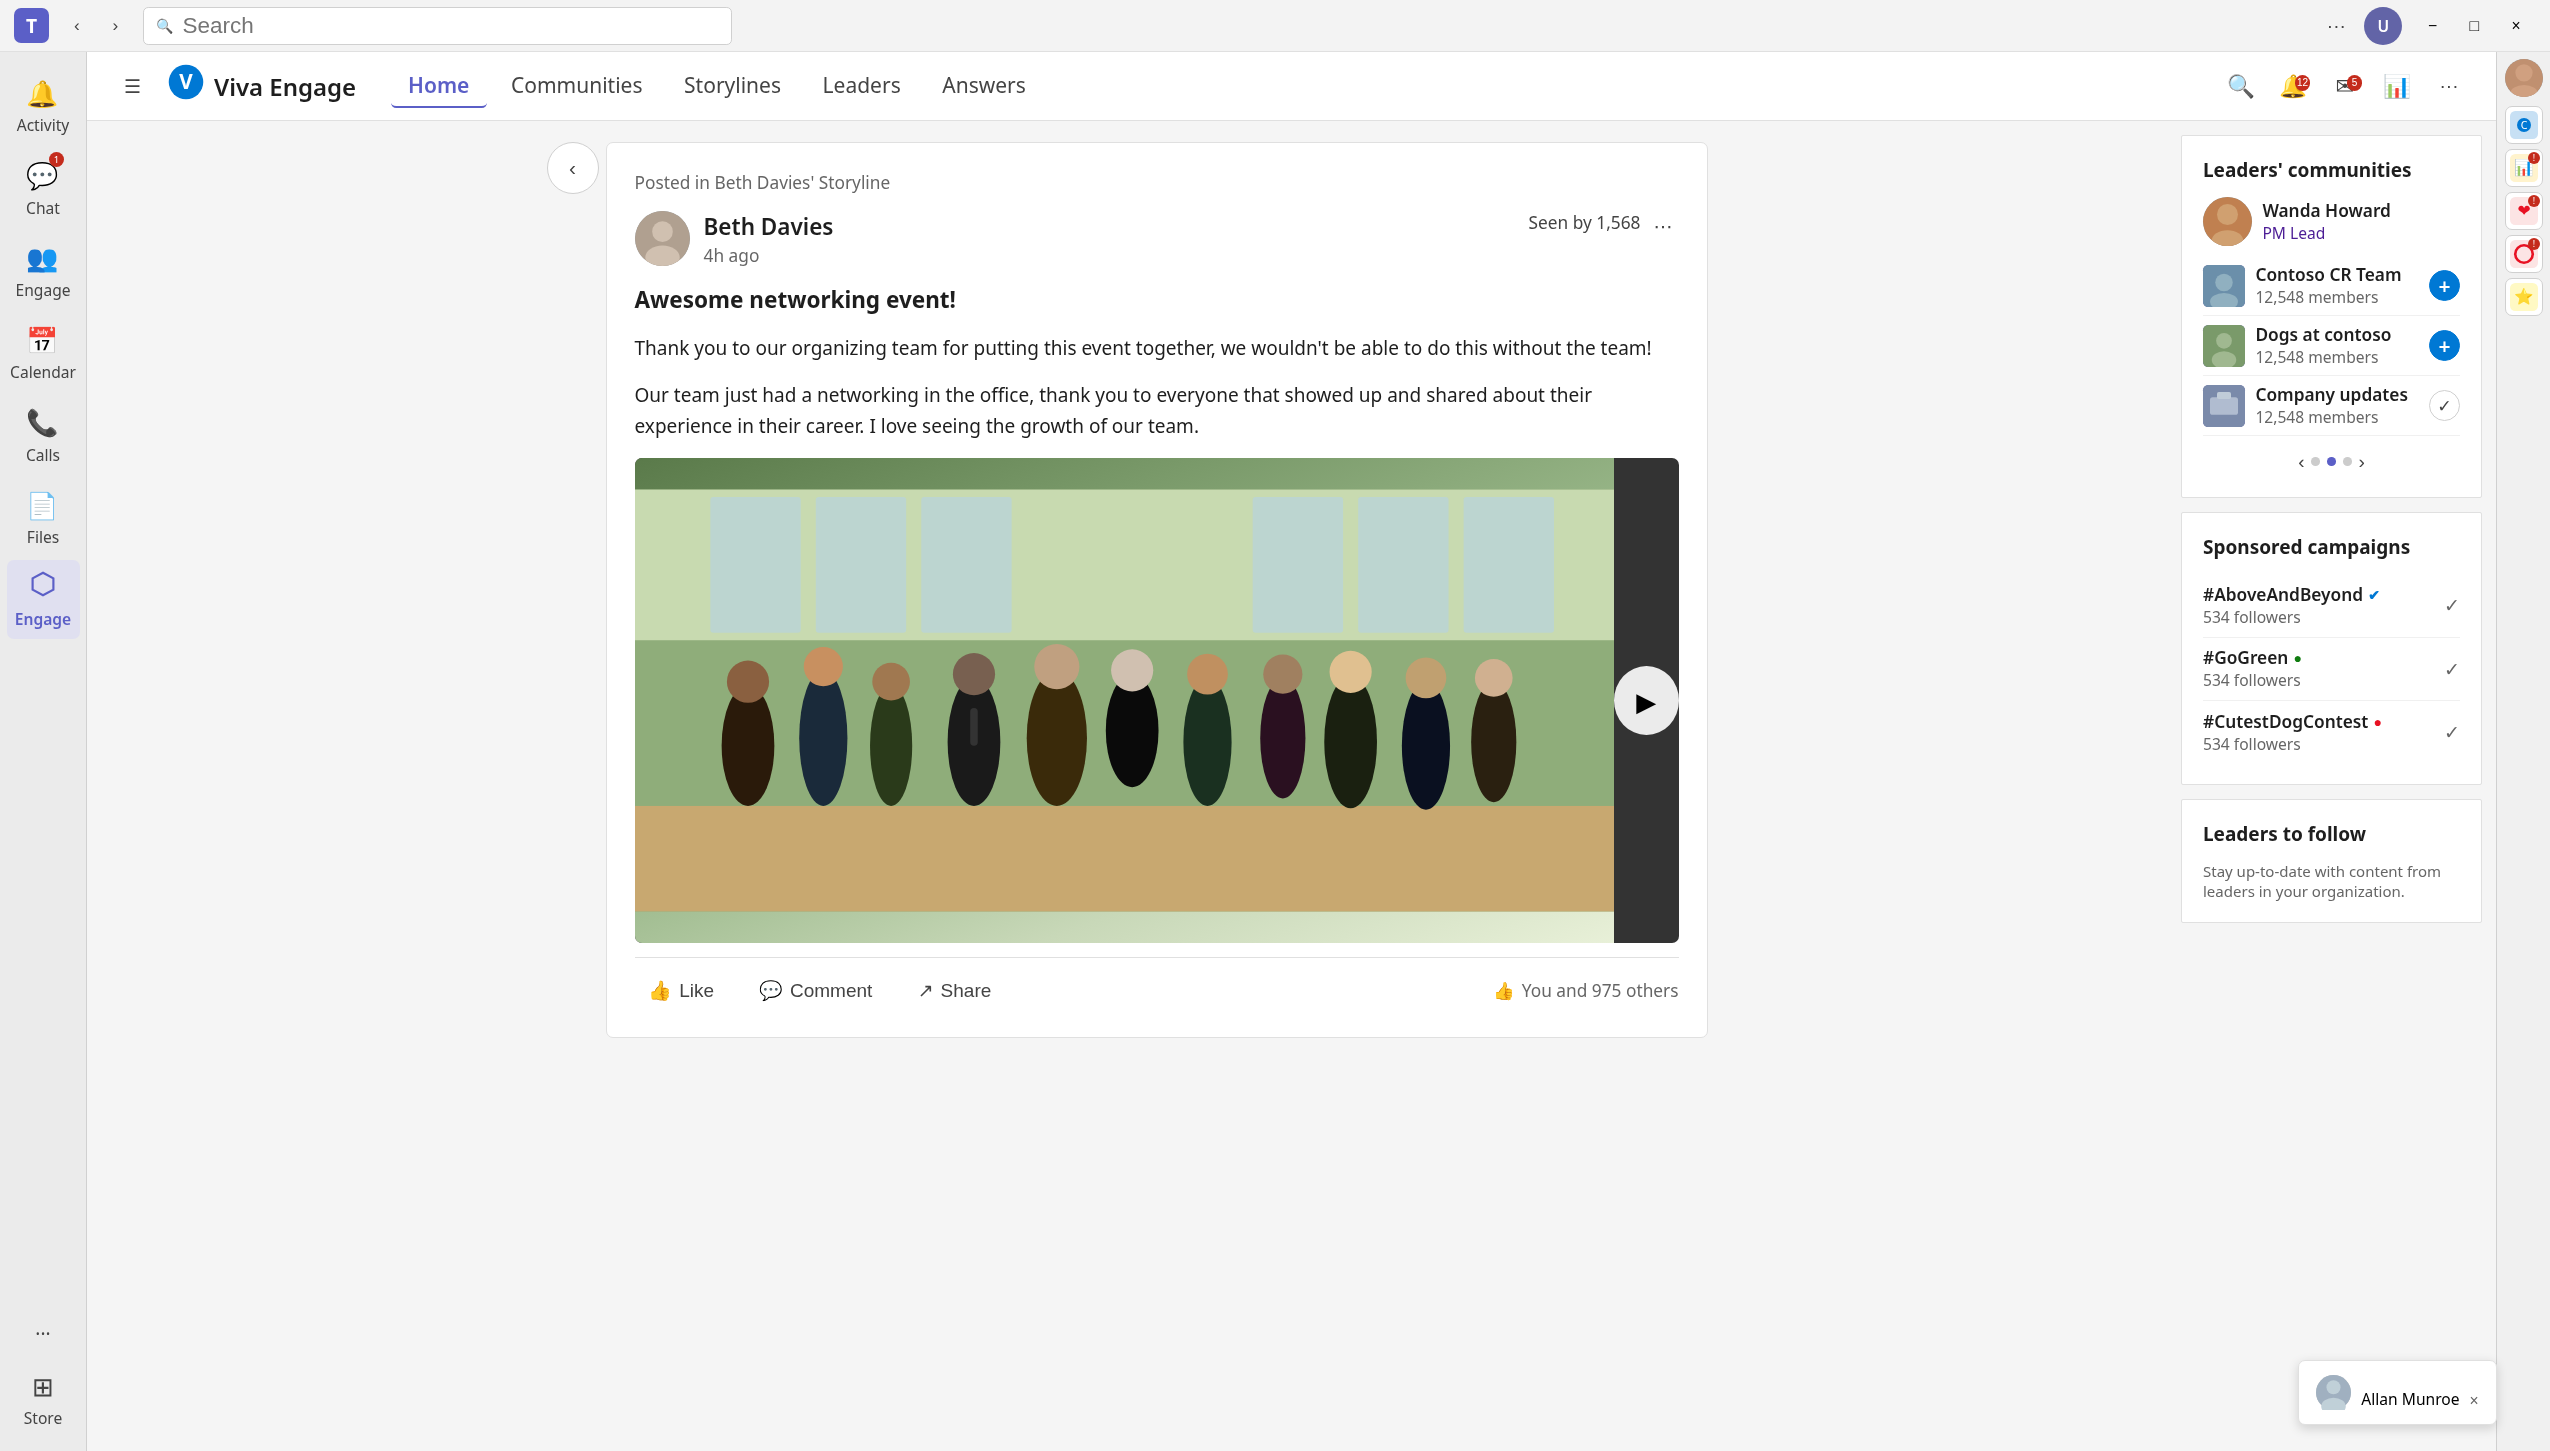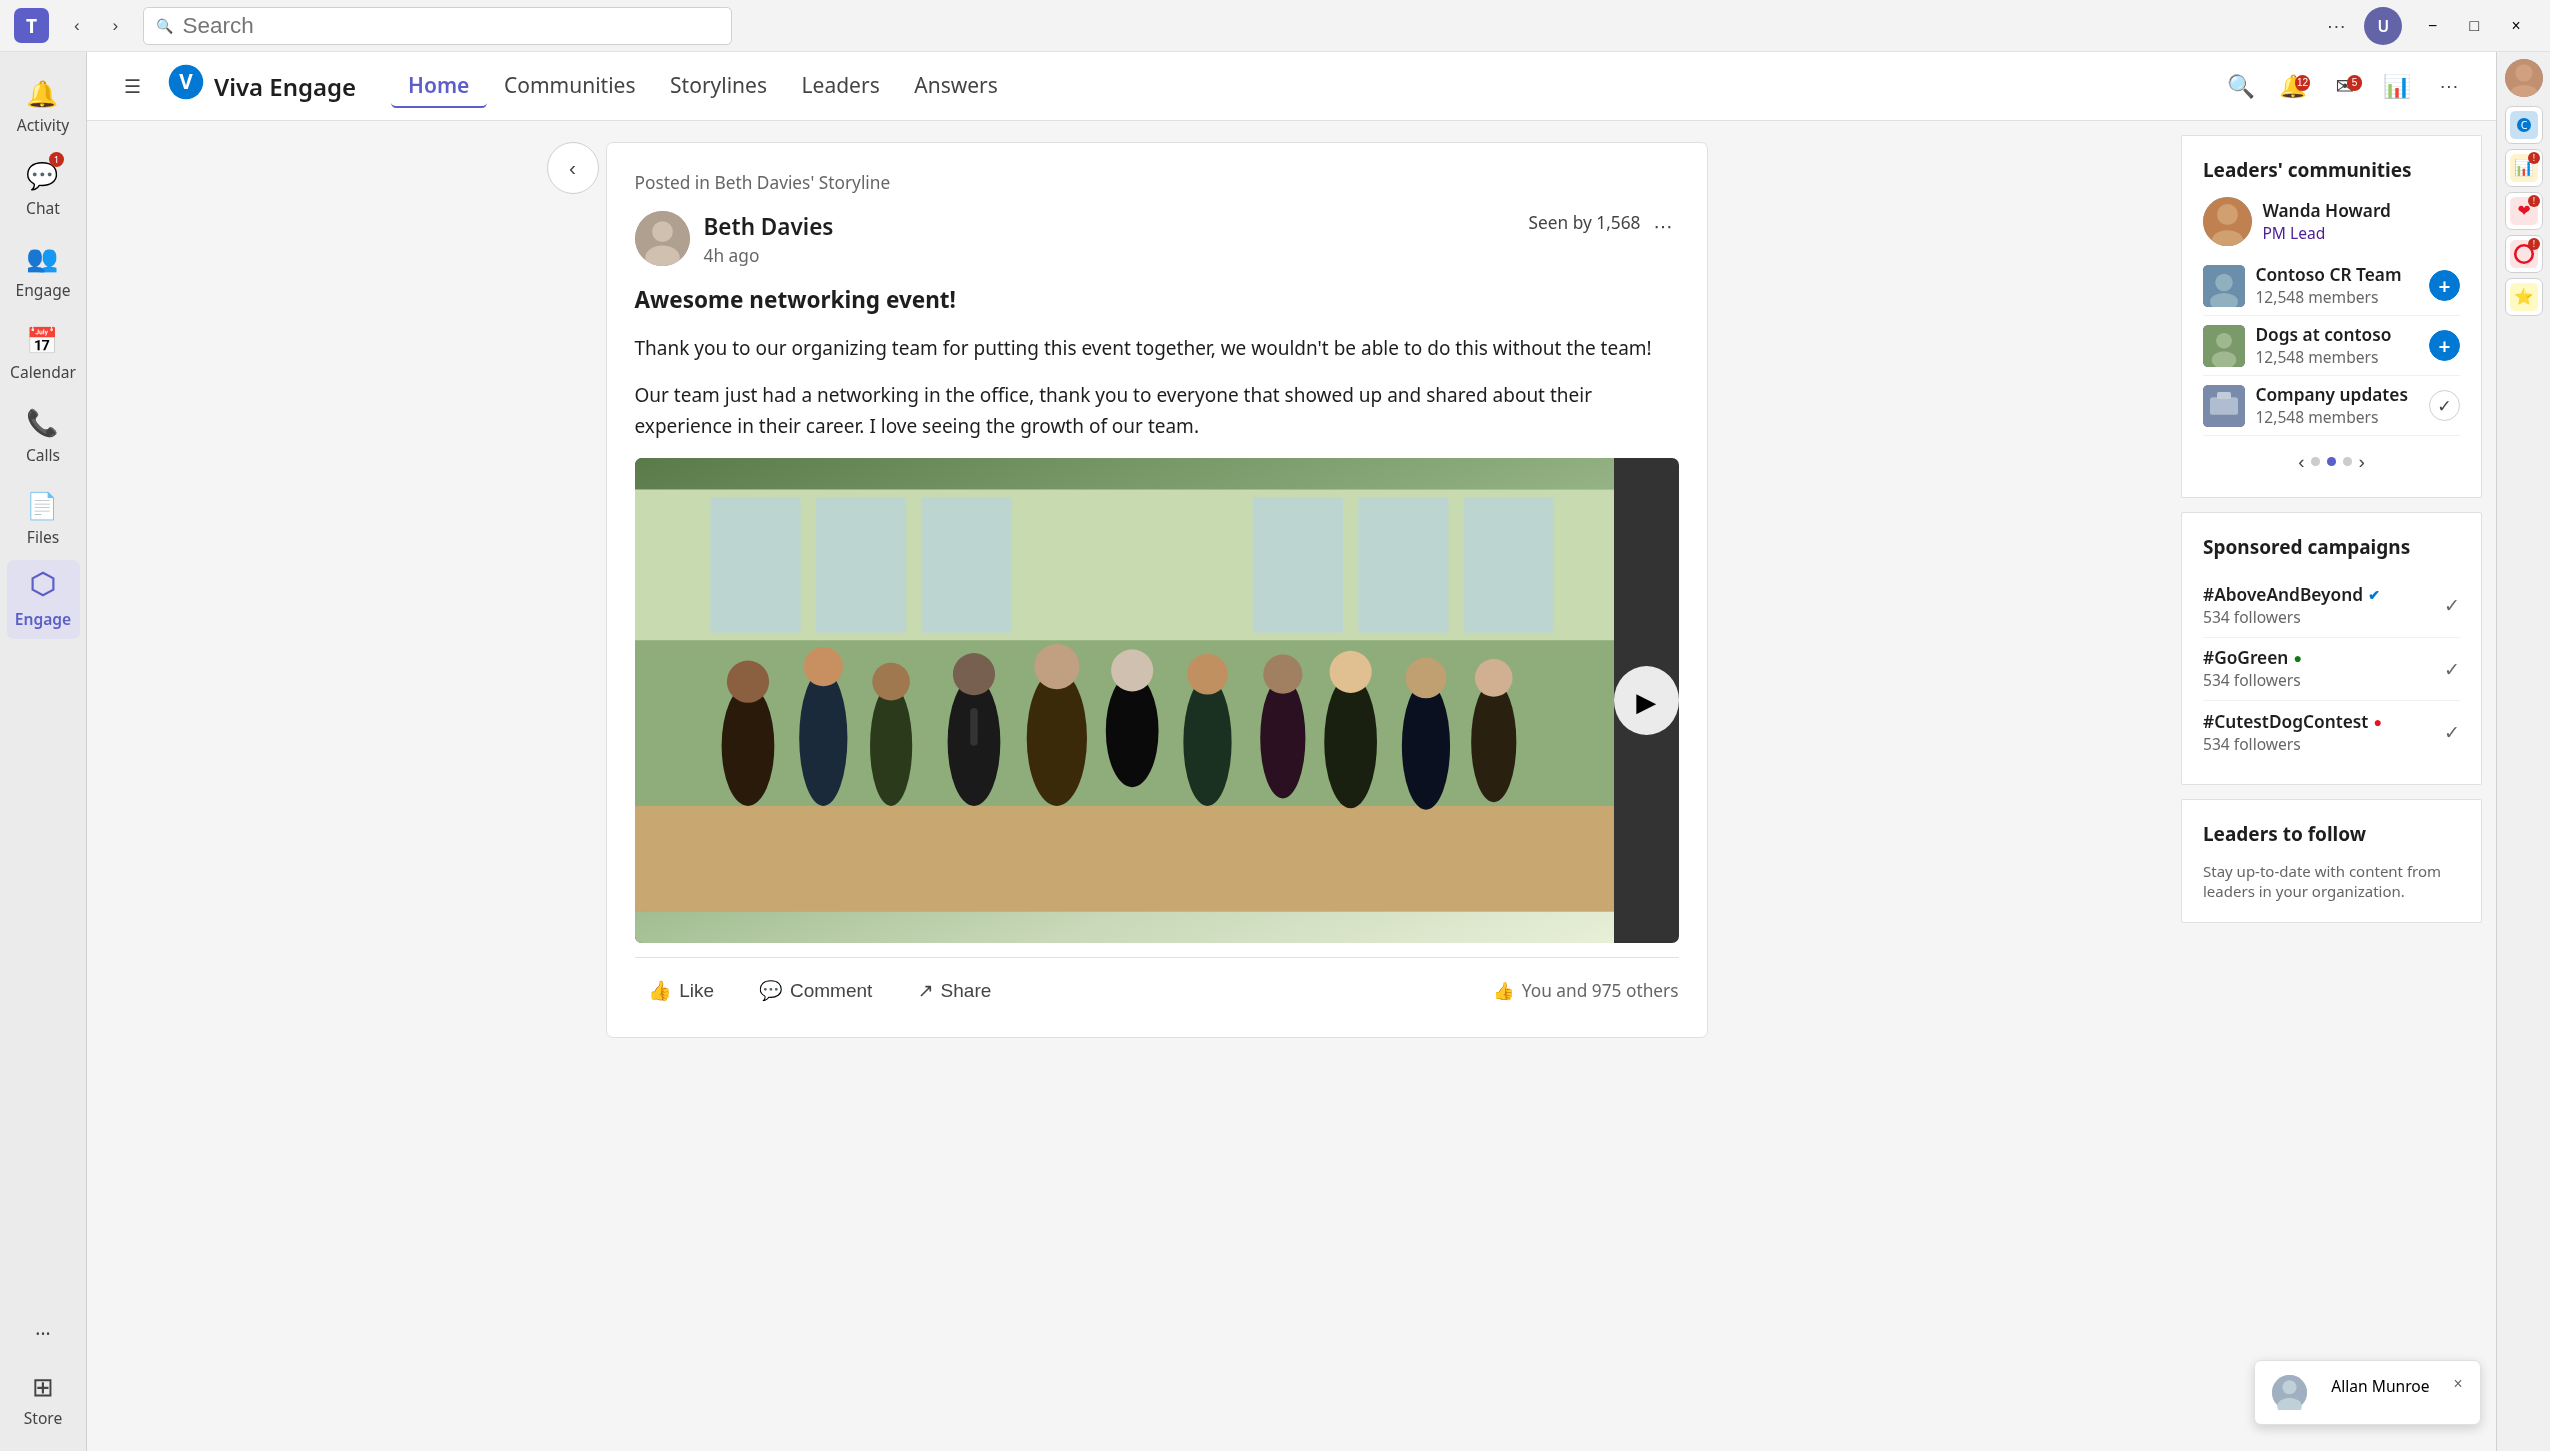--- a/index.html
+++ b/index.html
@@ -105,21 +105,21 @@
       border-bottom: 0.9px solid #e0e0e0;
     }
     .hamburger-btn {
       width: 35px; height: 35px; border: none; background: transparent;
       cursor: pointer; border-radius: 3.5px; font-size: 19px; color: #444;
       display: flex; align-items: center; justify-content: center;
     }
     .app-logo { display: flex; align-items: center; gap: 8.7px; }
     .app-logo-icon { font-size: 29.5px; }
     .app-logo-text { font-size: 24px; font-weight: 600; color: #1e1e1e; }
-    .app-nav { display: flex; gap: 0; margin-left: 17.3px; }
+    .app-nav { display: flex; gap: 7px; margin-left: 17.3px; }
     .app-nav-item {
       padding: 7px 17.3px; border-radius: 5.2px; cursor: pointer;
       font-size: 21px; color: #444; border-bottom: 2.6px solid transparent;
     }
     .app-nav-item.active { color: #5b5fc7; border-bottom: 2.6px solid #5b5fc7; font-weight: 600; }
     .app-header-right { margin-left: auto; display: flex; align-items: center; gap: 14px; }
     .header-icon-btn {
       width: 38px; height: 38px; border: none; background: transparent;
       cursor: pointer; border-radius: 50%; font-size: 22.5px; color: #444;
       display: flex; align-items: center; justify-content: center;
@@ -244,24 +244,24 @@
     .campaign-content { flex: 1; }
     .campaign-name { font-size: 17.3px; font-weight: 600; color: #1e1e1e; display: flex; align-items: center; gap: 5.2px; }
     .campaign-followers { font-size: 15.6px; color: #666; }
     .campaign-check { color: #666; font-size: 19px; }
 
     
     .follow-desc { font-size: 15px; color: #666; margin-top: 5.2px; }
 
     
     .notification-bar {
-      position: fixed; bottom: 26px; right: 69px;
+      position: fixed; bottom: 26px; right: 53px;
       background: white; border: 0.9px solid #e0e0e0;
       border-radius: 7px; padding: 14px 17.3px;
-      display: flex; align-items: flex-start; gap: 24px;
+      display: flex; align-items: flex-end; gap: 10px;
       box-shadow: 0 3.5px 10.4px rgba(0,0,0,0.15);
       font-size: 15.6px; z-index: 100; max-width: 433px;
     }
     .notif-avatar {
       width: 35px; height: 35px; border-radius: 50%; background: #ccc;
       display: flex; align-items: center; justify-content: center; font-size: 15.6px;
     }
     .notif-close {
       margin-left: auto; background: transparent; border: none;
       cursor: pointer; font-size: 15.6px; color: #666;

